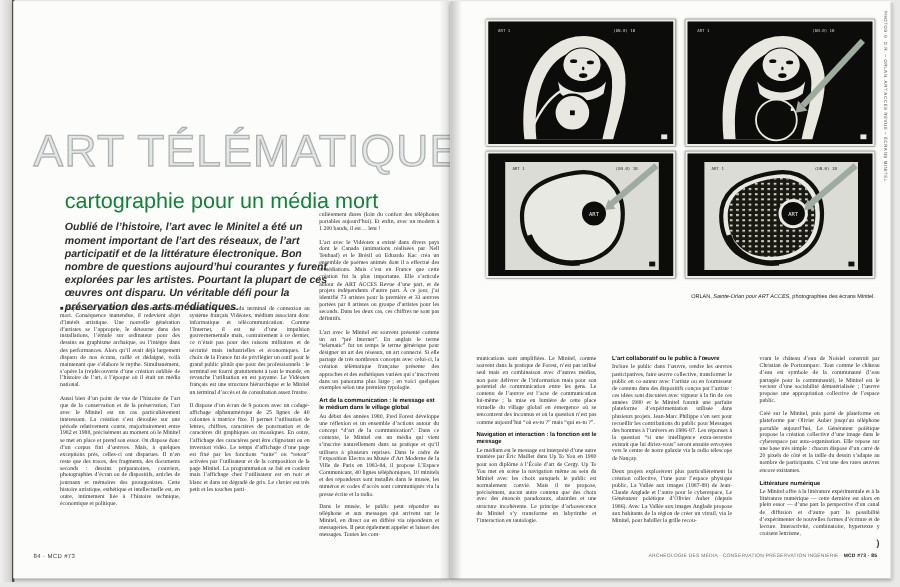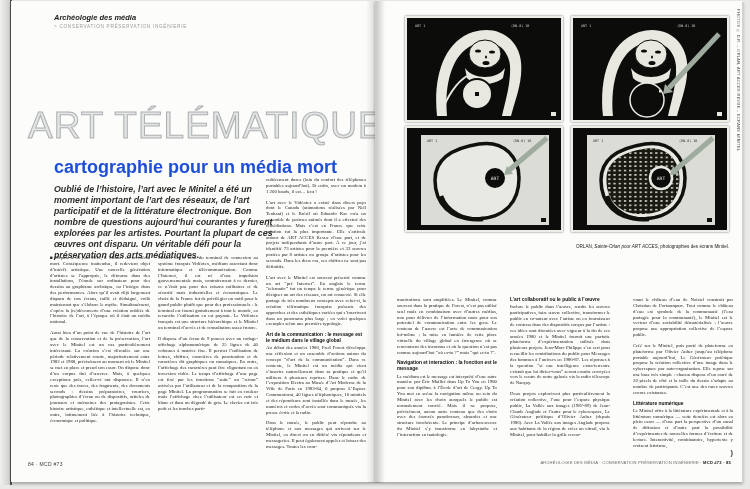--- a/index.html
+++ b/index.html
@@ -21,21 +21,21 @@
   
   .kicker{position:absolute;left:43px;top:12px;}
   .kicker-title{font-family:"Liberation Sans",sans-serif;font-style:italic;font-weight:bold;
     font-size:7.5px;color:#1b1b1b;}
   .kicker-sub{font-family:"Liberation Sans",sans-serif;font-size:4.7px;letter-spacing:.7px;
     color:#999d9e;margin-top:1.5px;}
   .main-title{position:absolute;left:17px;top:104px;margin:0;white-space:nowrap;
     font-family:"Liberation Sans",sans-serif;font-weight:normal;font-size:37px;letter-spacing:1px;
     color:#e4e6e6;-webkit-text-stroke:1.05px #aeb1b2;}
   .sub-title{position:absolute;left:43px;top:156px;margin:0;
-    font-family:"Liberation Sans",sans-serif;font-weight:bold;font-size:18px;color:#1d4ed8;}
+    font-family:"Liberation Sans",sans-serif;font-weight:normal;font-size:18px;color:#15803d;}
   .intro{position:absolute;left:43px;top:183px;width:228px;margin:0;
     font-family:"Liberation Sans",sans-serif;font-weight:bold;font-size:8.8px;line-height:11px;color:#2e2e2e;font-style:italic;}
 
   .bcol{position:absolute;width:100px;font-size:4.8px;line-height:5.85px;text-align:justify;color:#1d1d1d;}
   .bcol p{margin:0 0 5px 0;}
   .colh{font-family:"Liberation Sans",sans-serif;font-weight:bold;font-size:4.9px;line-height:5.8px;
     margin:2px 0 1.5px 0;color:#101010;text-align:left;}
   .page-left .cA{left:39px;top:254px;}
   .page-left .cB{left:147px;top:254px;}
   .page-left .cC{left:255px;top:176px;}
@@ -68,24 +68,20 @@
 </head>
 <body>
 
 <div class="stage">
 
   <div class="spine-strip"></div>
   <div class="spine-line"></div>
 
   <div class="page page-left">
 
-    <header class="kicker">
-      <div class="kicker-title">Archéologie des média</div>
-      <div class="kicker-sub">&gt; CONSERVATION PRÉSERVATION INGÉNIERIE</div>
-    </header>
 
     <h1 class="main-title">ART TÉLÉMATIQUE</h1>
     <h2 class="sub-title">cartographie pour un média mort</h2>
     <p class="intro">Oublié de l’histoire, l’art avec le Minitel a été un moment important de l’art des réseaux, de l’art participatif et de la littérature électronique. Bon nombre de questions aujourd’hui courantes y furent explorées par les artistes. Pourtant la plupart de ces œuvres ont disparu. Un véritable défi pour la préservation des arts médiatiques.</p>
 
     <div class="bcol cA">
       <p>■ Depuis le 30 juin 2012, le Minitel est un média mort. Conséquence inattendue, il redevient objet d’intérêt artistique. Une nouvelle génération d’artistes se l’approprie, le détourne dans des installations, l’émule sur ordinateur pour des dessins au graphisme archaïque, ou l’intègre dans des performances. Alors qu’il avait déjà largement disparu de nos écrans, raillé et dédaigné, voilà maintenant que s’élabore le mythe. Simultanément, s’opère la (re)découverte d’une création oubliée de l’histoire de l’art, à l’époque où il était un média national.</p>
       <p>Aussi bien d’un point de vue de l’histoire de l’art que de la conservation et de la préservation, l’art avec le Minitel est un cas particulièrement intéressant. La création s’est déroulée sur une période relativement courte, majoritairement entre 1982 et 1988, précisément au moment où le Minitel se met en place et prend son essor. On dispose donc d’un corpus fini d’œuvres. Mais, à quelques exceptions près, celles-ci ont disparues. Il n’en reste que des traces, des fragments, des documents seconds : dessins préparatoires, courriers, photographies d’écran ou de dispositifs, articles de journaux et mémoires des protagonistes. Cette histoire artistique, esthétique et intellectuelle est, en outre, intimement liée à l’histoire technique, économique et politique.</p>
     </div>
 

